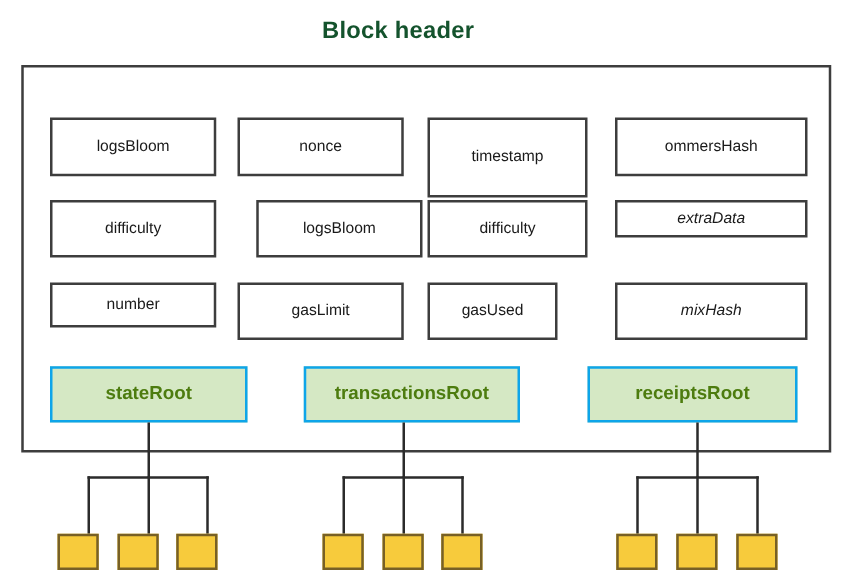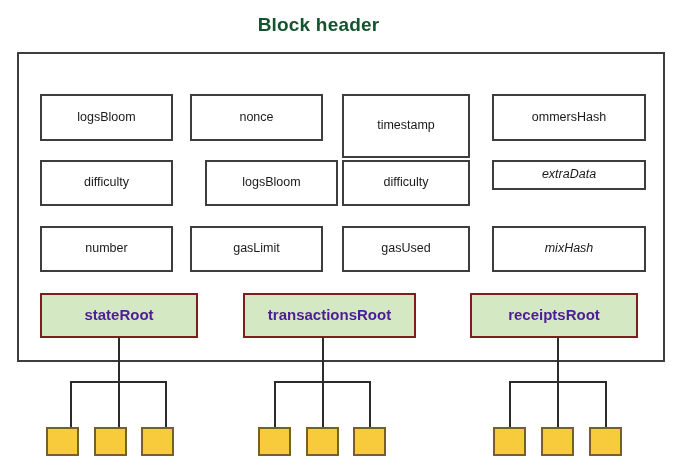--- a/index.html
+++ b/index.html
@@ -56,29 +56,29 @@
     justify-content: center;
     font-size: 12.5px;
     color: #1a1a1a;
     text-align: center;
     line-height: 1.1;
   }
 
   
   .root-box {
     position: absolute;
-    border: 2px solid #7f1d1d;
+    border: 2px solid #0ea5e9;
     background: #d5e8c4;
     box-sizing: border-box;
     display: flex;
     align-items: center;
     justify-content: center;
     font-size: 15px;
     font-weight: bold;
-    color: #4c1d95;
+    color: #4d7c0f;
     text-align: center;
     line-height: 1.1;
   }
 
   
   .leaf-box {
     position: absolute;
     width: 33px;
     height: 29px;
     background: #f7cb3c;
@@ -110,23 +110,23 @@
   <div class="field-box" style="left:40px;  top:94px;  width:133px; height:47px;">logsBloom</div>
   <div class="field-box" style="left:190px; top:94px;  width:133px; height:47px;">nonce</div>
   <div class="field-box" style="left:342px; top:94px;  width:128px; height:64px;">timestamp</div>
   <div class="field-box" style="left:492px; top:94px;  width:154px; height:47px;">ommersHash</div>
 
   <div class="field-box" style="left:40px;  top:160px; width:133px; height:46px;">difficulty</div>
   <div class="field-box" style="left:190px; top:160px; width:133px; height:46px;margin-left:15px;">logsBloom</div>
   <div class="field-box" style="left:342px; top:160px; width:128px; height:46px;">difficulty</div>
   <div class="field-box" style="left:492px; top:160px; width:154px; height:30px;font-style:italic;">extraData</div>
 
-  <div class="field-box" style="left:40px;  top:226px; width:133px; height:46px;">number</div>
+  <div class="field-box" style="left:40px;  top:226px; width:133px; height:36px;">number</div>
   <div class="field-box" style="left:190px; top:226px; width:133px; height:46px;">gasLimit</div>
-  <div class="field-box" style="left:342px; top:226px; width:128px; height:46px;">gasUsed</div>
+  <div class="field-box" style="left:342px; top:226px; width:104px; height:46px;">gasUsed</div>
   <div class="field-box" style="left:492px; top:226px; width:154px; height:46px;font-style:italic;">mixHash</div>
 
   <div class="root-box" style="left:40px;  top:293px; width:158px; height:45px;">stateRoot</div>
   <div class="root-box" style="left:243px; top:293px; width:173px; height:45px;">transactionsRoot</div>
   <div class="root-box" style="left:470px; top:293px; width:168px; height:45px;">receiptsRoot</div>
 
   <div class="line-v" style="left:118px; top:338px; height:44px;"></div>
   <div class="line-h" style="left:70px;  top:381px; width:97px;"></div>
   <div class="line-v" style="left:70px;  top:381px; height:46px;"></div>
   <div class="line-v" style="left:118px; top:381px; height:46px;"></div>

